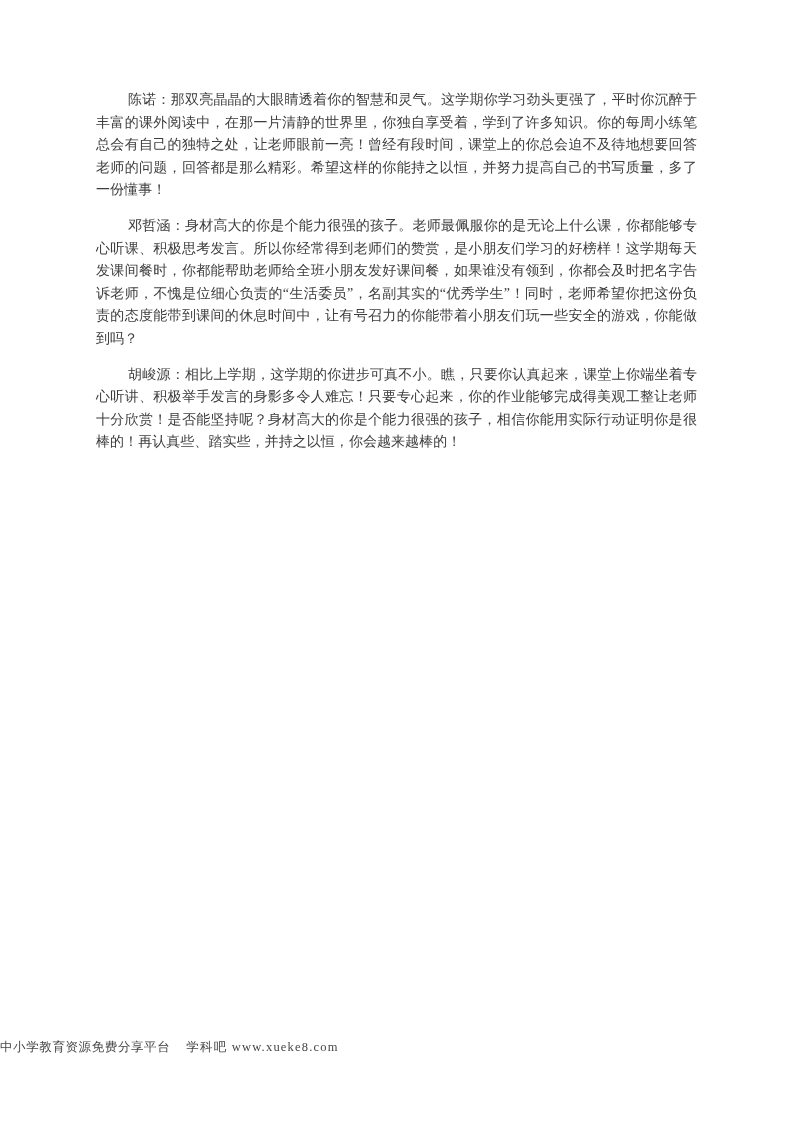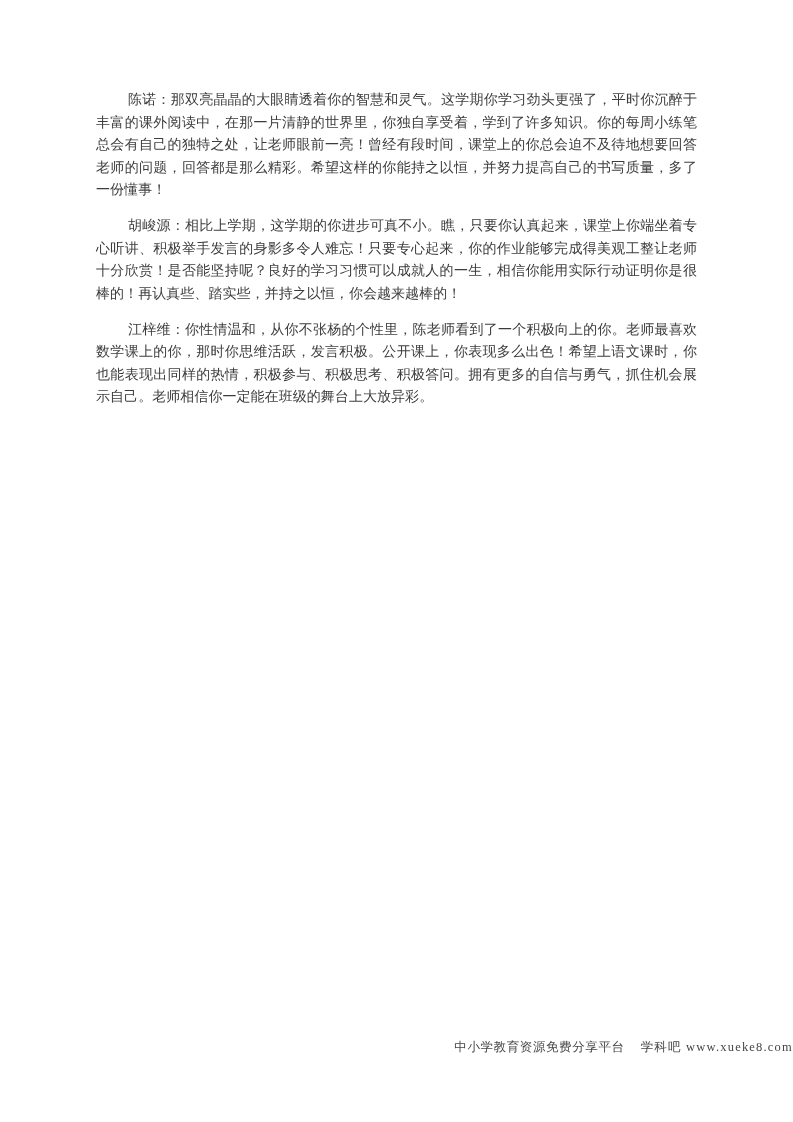--- a/index.html
+++ b/index.html
@@ -33,21 +33,21 @@
   }
   .student-name {
     color: #3c3c3c;
     padding-left: 32px;
   }
   .footer {
     position: absolute;
     left: 0;
     top: 1039px;
     width: 100%;
-    text-align: right;
+    text-align: left;
     font-size: 12.5px;
     line-height: 16px;
     color: #464646;
     letter-spacing: 0.6px;
   }
   .footer .platform {
     margin-right: 16px;
   }
   .footer .site {
     letter-spacing: 1.2px;
@@ -55,25 +55,25 @@
 </style>
 </head>
 <body>
 
 <div class="page">
   <div class="content">
 
     <p class="comment"><span class="student-name">陈诺</span><span>：</span><span>那双亮晶晶的大眼睛透着你的智慧和灵气。这学期你学习劲头更强了，平时你沉醉于丰富的课外阅读中，在那一片清静的世界里，你独自享受着，学到了许多知识。你的每周小练笔总会有自己的独特之处，让老师眼前一亮！曾经有段时间，课堂上的你总会迫不及待地想要回答老师的问题，回答都是那么精彩。希望这样的你能持之以恒，并努力提高自己的书写质量，多了一份懂事！</span></p>
 
 
+    <p class="comment"><span class="student-name">邓哲涵</span><span>：</span><span>身材高大的你是个能力很强的孩子。老师最佩服你的是无论上什么课，你都能够专心听课、积极思考发言。所以你经常得到老师们的赞赏，是小朋友们学习的好榜样！这学期每天发课间餐时，你都能帮助老师给全班小朋友发好课间餐，如果谁没有领到，你都会及时把名字告诉老师，不愧是位细心负责的“生活委员”，名副其实的“优秀学生”！同时，老师希望你把这份负责的态度能带到课间的休息时间中，让有号召力的你能带着小朋友们玩一些安全的游戏，你能做到吗？</span></p>
 
-    <p class="comment"><span class="student-name">胡峻源</span><span>：</span><span>相比上学期，这学期的你进步可真不小。瞧，只要你认真起来，课堂上你端坐着专心听讲、积极举手发言的身影多令人难忘！只要专心起来，你的作业能够完成得美观工整让老师十分欣赏！是否能坚持呢？良好的学习习惯可以成就人的一生，相信你能用实际行动证明你是很棒的！再认真些、踏实些，并持之以恒，你会越来越棒的！</span></p>
+    <p class="comment"><span class="student-name">胡峻源</span><span>：</span><span>相比上学期，这学期的你进步可真不小。瞧，只要你认真起来，课堂上你端坐着专心听讲、积极举手发言的身影多令人难忘！只要专心起来，你的作业能够完成得美观工整让老师十分欣赏！是否能坚持呢？身材高大的你是个能力很强的孩子，相信你能用实际行动证明你是很棒的！再认真些、踏实些，并持之以恒，你会越来越棒的！</span></p>
 
 
-    <p class="comment"><span class="student-name">江梓维</span><span>：</span><span>你性情温和，从你不张杨的个性里，陈老师看到了一个积极向上的你。老师最喜欢数学课上的你，那时你思维活跃，发言积极。公开课上，你表现多么出色！希望上语文课时，你也能表现出同样的热情，积极参与、积极思考、积极答问。拥有更多的自信与勇气，抓住机会展示自己。老师相信你一定能在班级的舞台上大放异彩。</span></p>
 
 
   </div>
 
   <div class="footer">
     <span class="platform">中小学教育资源免费分享平台</span><span class="site">学科吧 www.xueke8.com</span>
   </div>
 </div>
 
 </body></html>

